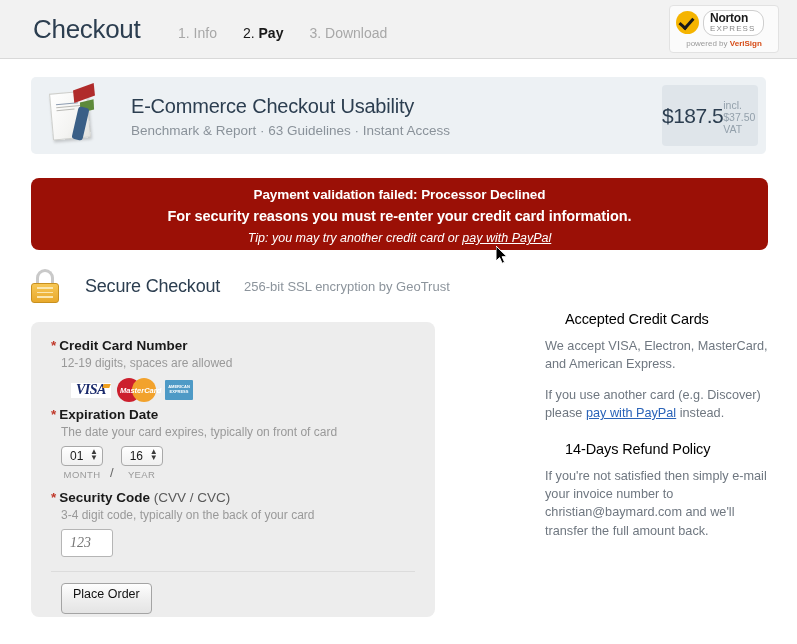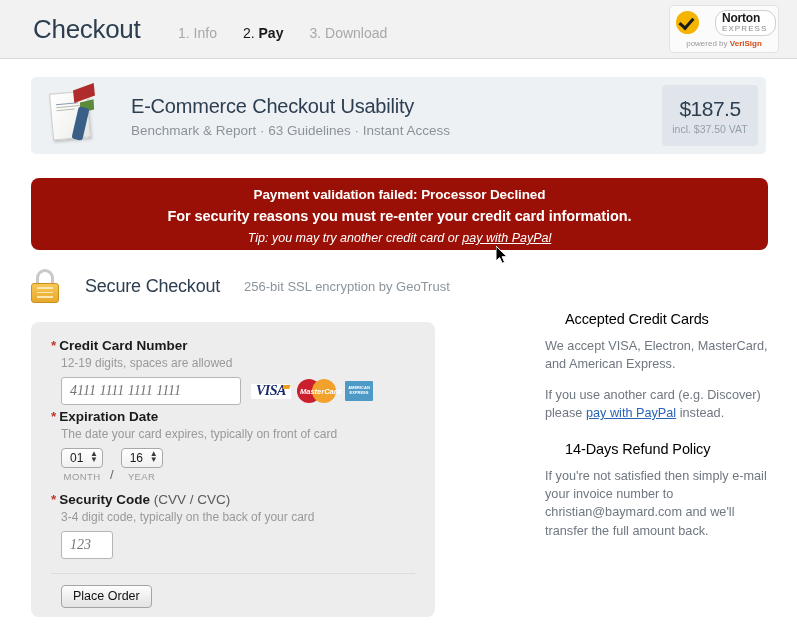--- a/index.html
+++ b/index.html
@@ -42,21 +42,21 @@
     position: absolute;
     right: 18px; top: 5px;
     width: 110px; height: 48px;
     background: #fbfbfb;
     border: 1px solid #e2e2e2;
     border-radius: 4px;
   }
   .norton-row {
     position: absolute;
     left: 6px; top: 4px;
-    display: flex; align-items: center; gap: 16px;
+    display: flex; align-items: center; gap: 4px;
   }
   .norton-check {
     width: 23px; height: 23px;
     border-radius: 50%;
     background: #f5b400;
     position: relative;
   }
   .norton-check:after {
     content: "";
     position: absolute;
@@ -145,21 +145,21 @@
     font-size: 20px; color: #2c3e50; letter-spacing: -0.2px;
   }
   .product-sub {
     font-size: 13.5px; color: #8a929a; margin-top: 5px;
   }
   .price-box {
     width: 96px;
     margin: 8px 8px 8px 0;
     background: #dfe5ea;
     border-radius: 4px;
-    display: flex; flex-direction: column;
+    display: flex; flex-direction: row;
     align-items: center; justify-content: center;
   }
   .price-main { font-size: 21px; color: #2c3e50; letter-spacing: -0.5px; }
   .price-vat { font-size: 10.5px; color: #93a0ab; margin-top: 2px; }
 
   
   .error-banner {
     position: absolute;
     left: 31px; top: 178px;
     width: 737px; height: 72px;
@@ -300,21 +300,21 @@
   .divider {
     border-top: 1px solid #dcdcdc;
     margin: 14px 0 11px 0;
   }
   .place-order {
     font-family: "Liberation Sans", sans-serif;
     font-size: 12.5px; color: #111111;
     background: linear-gradient(to bottom,#fefefe 0%,#eeeeee 55%,#e4e4e4 100%);
     border: 1px solid #a4a4a4;
     border-radius: 4px;
-    padding: 3px 11px 4px 11px;
+    padding: 3px 11px 12px 11px;
     margin-left: 10px;
     cursor: pointer;
   }
 
   
   .sidebar { position: absolute; left: 545px; top: 311px; width: 225px; }
   .sb-heading {
     font-size: 14.5px; color: #000000; margin-bottom: 10px; letter-spacing: -0.1px; margin-left: 20px;
   }
   .sb-para { font-size: 12.7px; color: #6f7780; line-height: 1.45; margin-bottom: 12px; }
@@ -404,21 +404,20 @@
 </div>
 
 <div class="form-panel">
 
   <div class="field-block">
     <div class="field-label">
       <span class="req">*</span><span>Credit Card Number</span>
     </div>
     <div class="field-hint">12-19 digits, spaces are allowed</div>
     <div class="cc-row">
-      <input class="text-input cc-input" type="text" placeholder="4111 1111 1111 1111" style="">
       <div class="card-logos">
         <div class="logo-visa">VISA</div>
         <div class="logo-mc">
           <div class="c1"></div>
             <div class="c2"></div>
           <div class="txt">MasterCard</div>
         </div>
         <div class="logo-amex">
           <span>AMERICAN EXPRESS</span>
         </div>

